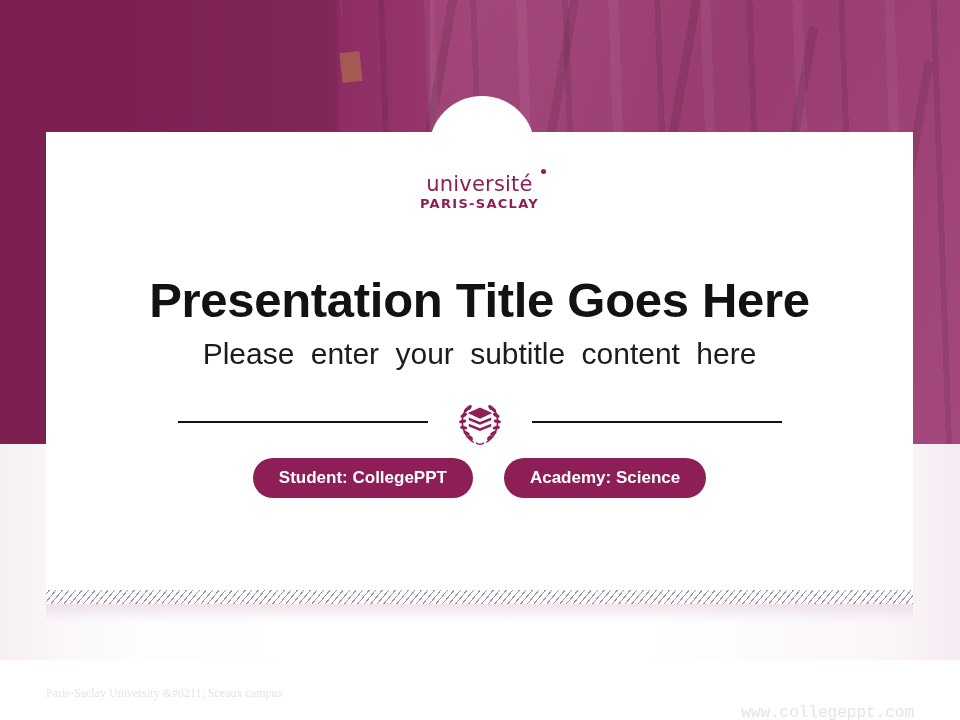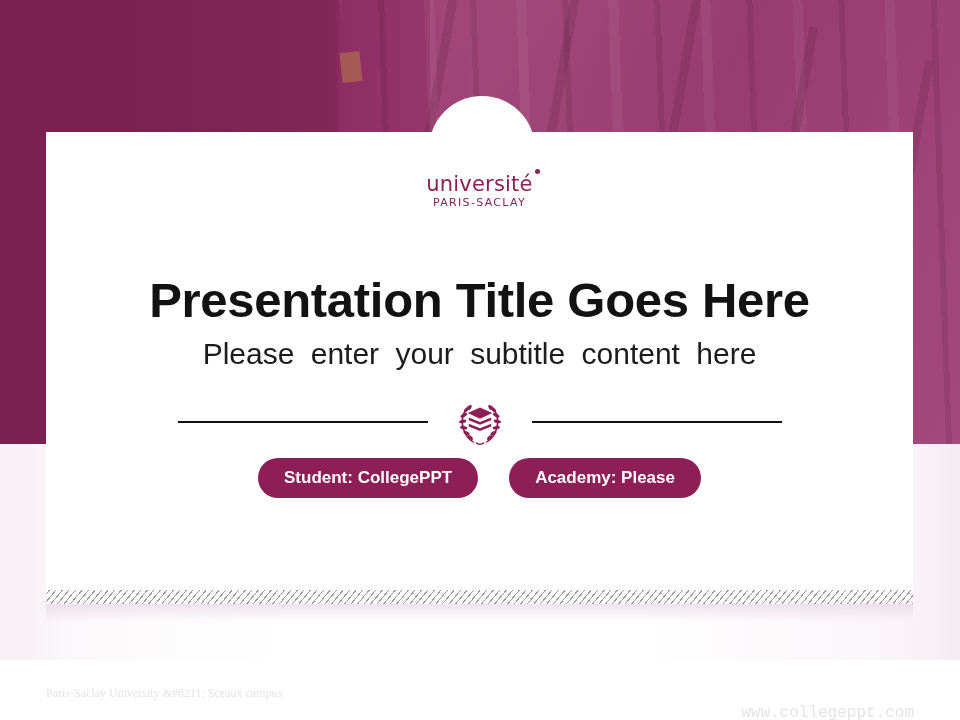--- a/index.html
+++ b/index.html
@@ -200,22 +200,22 @@
     position: absolute;
     right: -7px;
     top: -5px;
     width: 5px;
     height: 5px;
     border-radius: 50%;
     background: #8d1f57;
   }
   .logo-sub {
     font-family: "DejaVu Sans", sans-serif;
-    font-size: 11px;
-    font-weight: 400;
+    font-size: 13px;
+    font-weight: 700;
     letter-spacing: 1.3px;
     color: #8d1f57;
     display: block;
     margin-top: 2px;
   }
 
   .title {
     position: absolute;
     left: 0; right: 0;
     top: 140px;
@@ -375,21 +375,21 @@
           <path d="M30 42 L50 50 L70 42 L70 47 L50 55 L30 47 Z"></path>
           <path d="M30 53 L50 61 L70 53 L70 58 L50 66 L30 58 Z"></path>
         </g>
       </svg>
 
       <div class="divider-line"></div>
     </div>
 
     <div class="badges">
       <div class="badge">Student: CollegePPT</div>
-      <div class="badge">Academy: Please</div>
+      <div class="badge">Academy: Science</div>
     </div>
 
   </div>
 
   <div class="footer-left">Paris-Saclay University &amp;#8211; Sceaux campus</div>
   <div class="footer-right">www.collegeppt.com</div>
 
 </div>
 
 </body></html>

